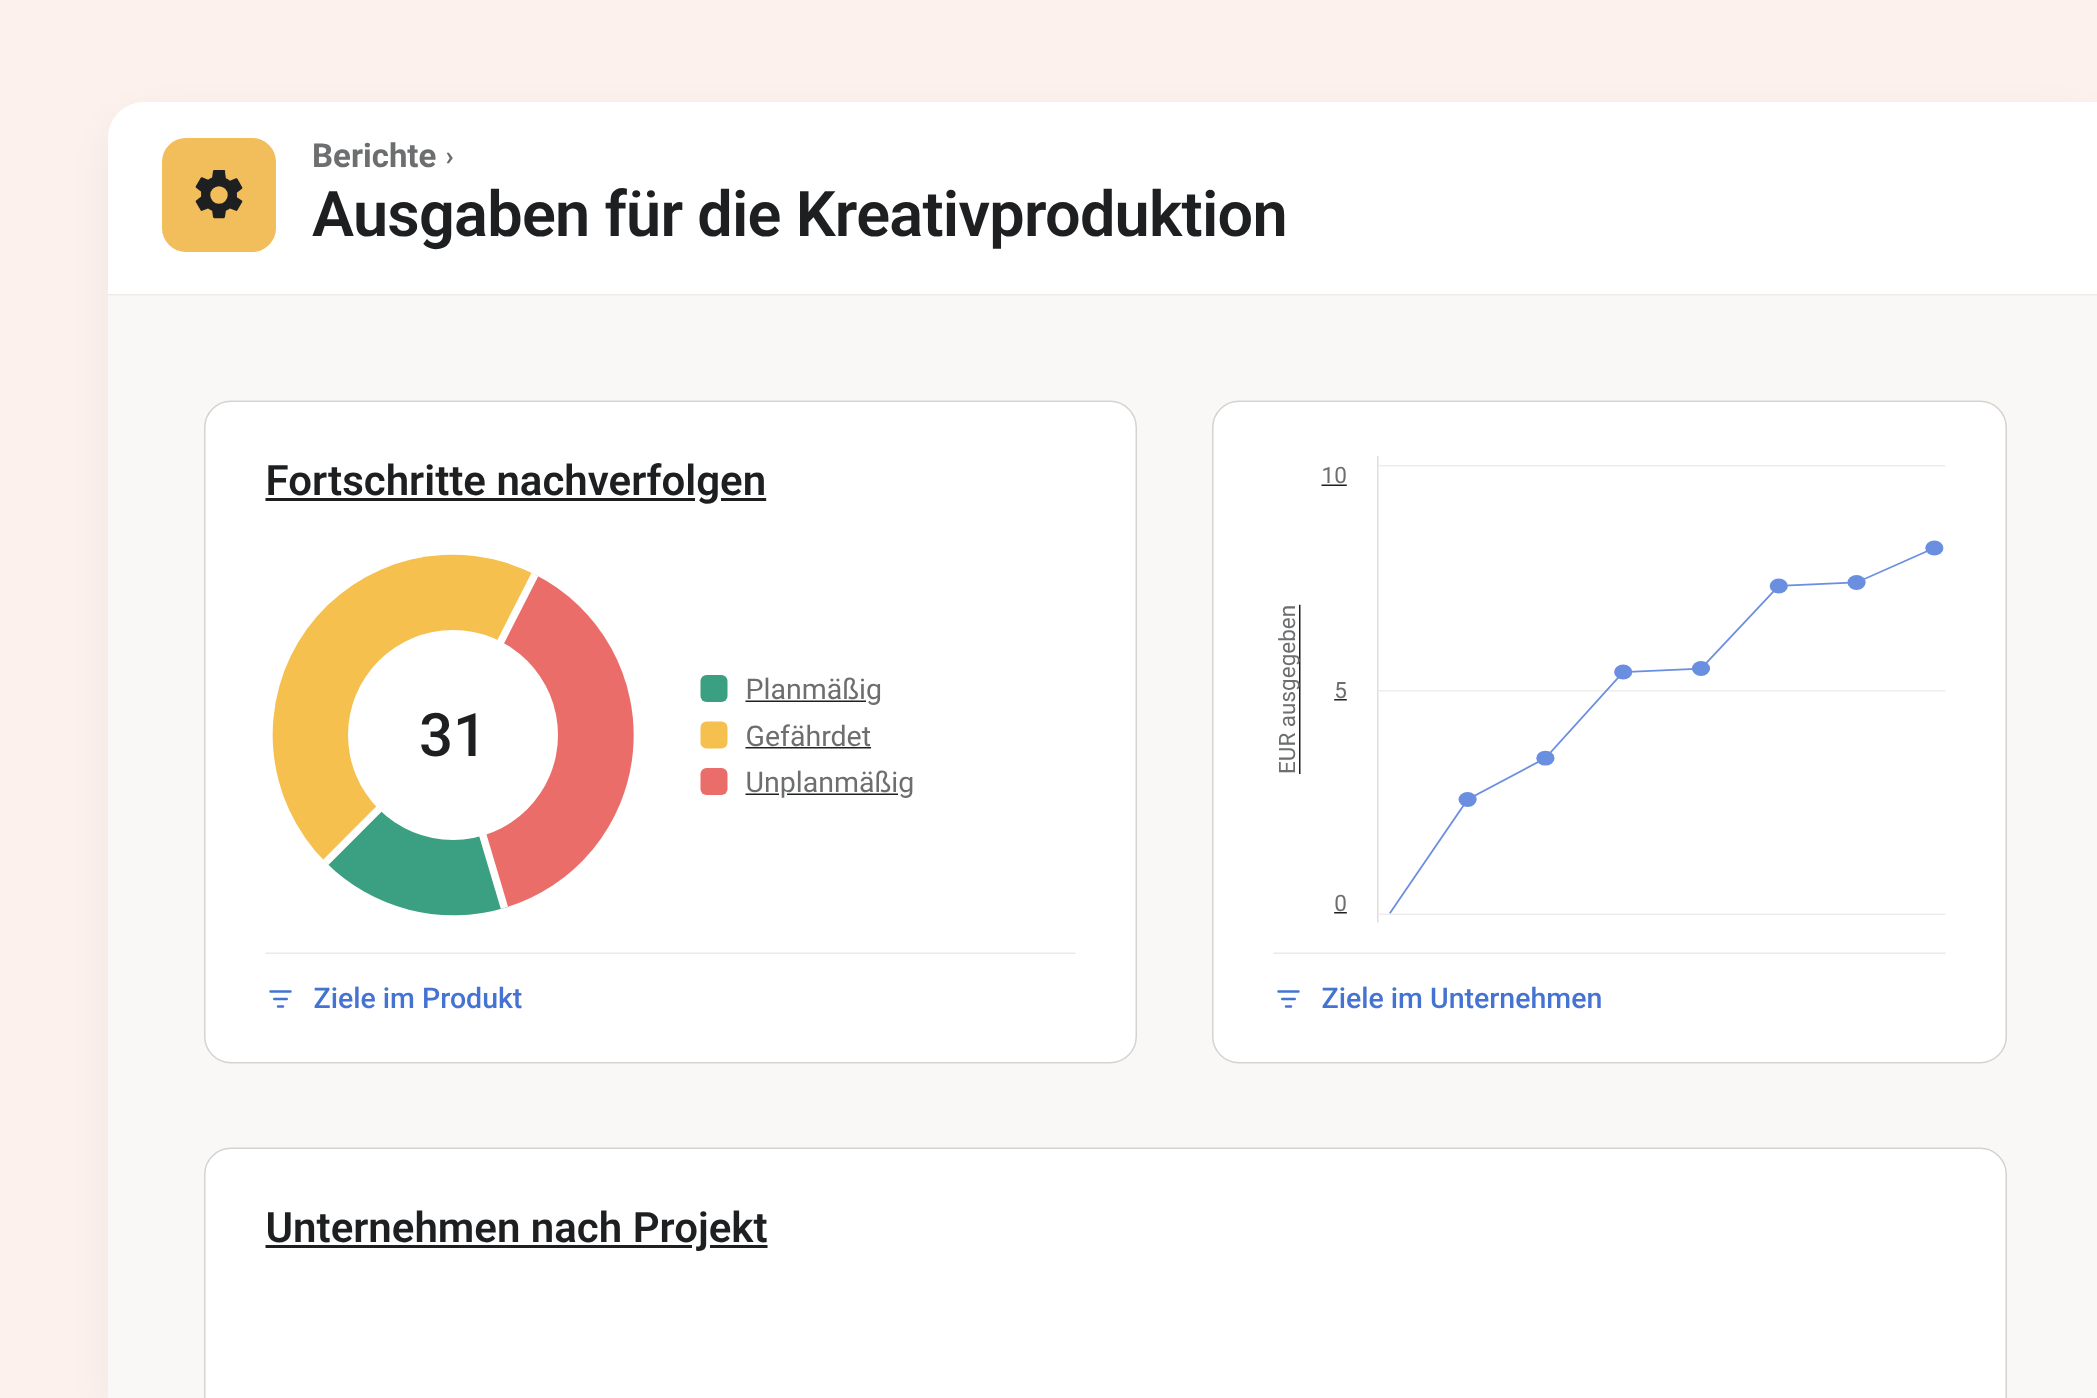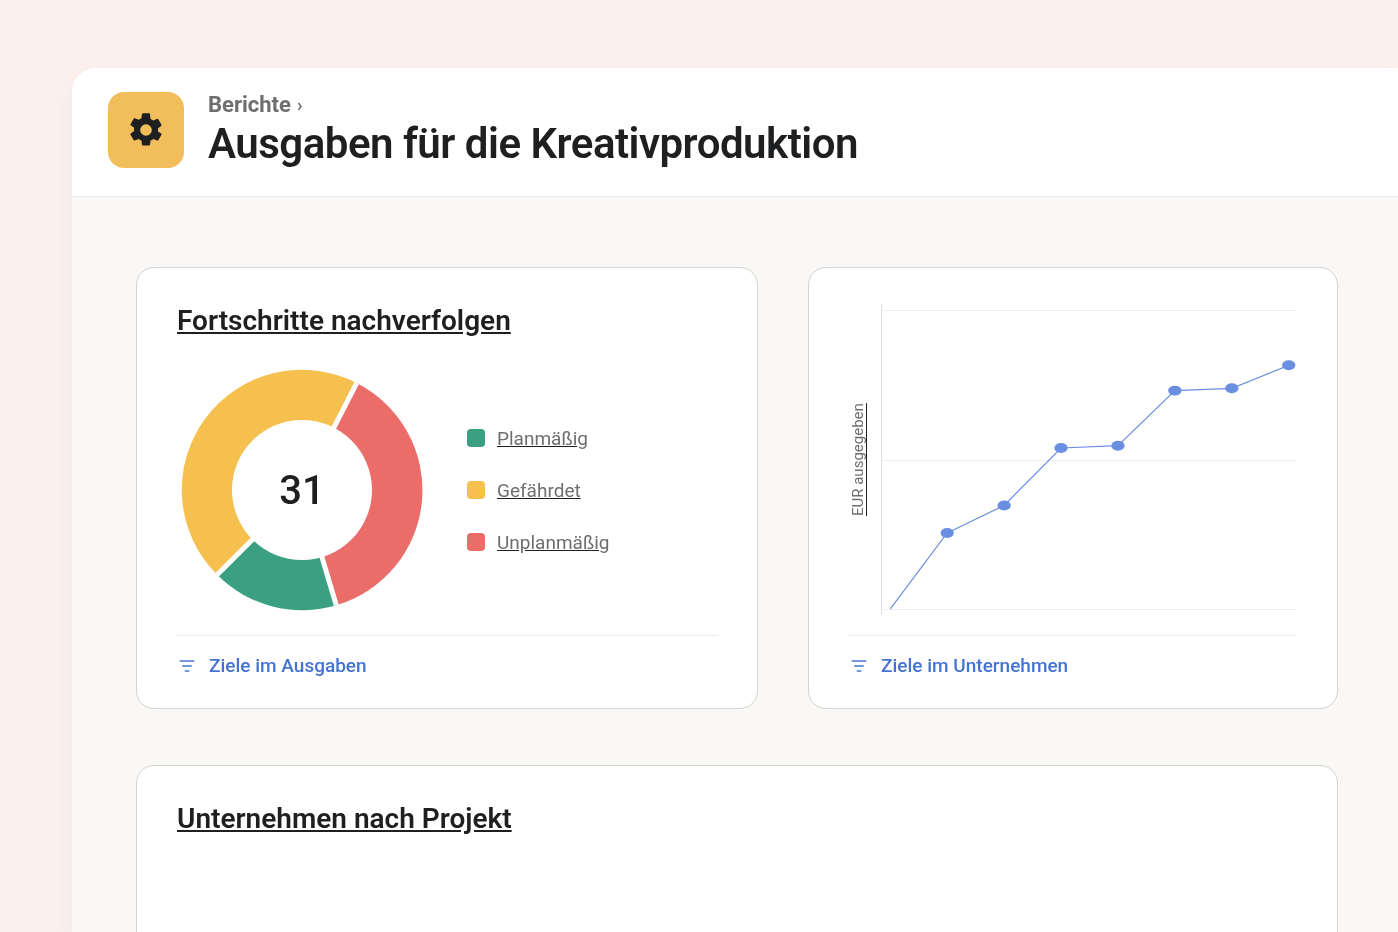--- a/index.html
+++ b/index.html
@@ -119,21 +119,21 @@
     inset: 0;
     display: flex;
     align-items: center;
     justify-content: center;
     font-size: 40px;
     font-weight: 500;
   }
   .legend {
     display: flex;
     flex-direction: column;
-    gap: 29px;
+    gap: 8px;
   }
   .legend-item {
     display: flex;
     align-items: center;
     gap: 12px;
     font-size: 19px;
     color: #6d6e6f;
   }
   .swatch {
     width: 18px;
@@ -239,28 +239,33 @@
                 <span class="swatch" style="background:#ea6d6a"></span>
                 <span>Unplanmäßig</span>
               </div>
             </div>
           </div>
           <div class="card-footer">
             <span class="filter-link">
               <svg viewBox="0 0 24 24">
                   <path d="M4 6h16M7 12h10M10 18h4" stroke-width="2" stroke-linecap="round"></path>
                 </svg>
-              <span>Ziele im Ausgaben</span>
+              <span>Ziele im Produkt</span>
             </span>
           </div>
         </div>
 
         <div class="card">
           <div class="card-body line-body">
             <div class="y-axis-label">EUR ausgegeben</div>
+            <div class="y-ticks">
+              <span>10</span>
+              <span>5</span>
+              <span>0</span>
+            </div>
             <div class="plot">
               <div class="gridline" style="top:2%"></div>
               <div class="gridline" style="top:50%"></div>
               <div class="gridline" style="top:98%"></div>
               <svg viewBox="0 0 100 100" preserveAspectRatio="none">
                 <polyline id="spend-line" fill="none" stroke="#6b8fe0" stroke-width="1.2" vector-effect="non-scaling-stroke" points="2.00,98.00 15.71,73.63 29.43,64.77 43.14,46.31 56.86,45.57 70.57,27.85 84.29,27.11 98.00,19.72"></polyline>
               </svg>
               <svg viewBox="0 0 100 100" preserveAspectRatio="none">
                 <g id="spend-points" fill="#6b8fe0">
                     <circle cx="15.71" cy="73.63" r="1.6" vector-effect="non-scaling-stroke"></circle>

